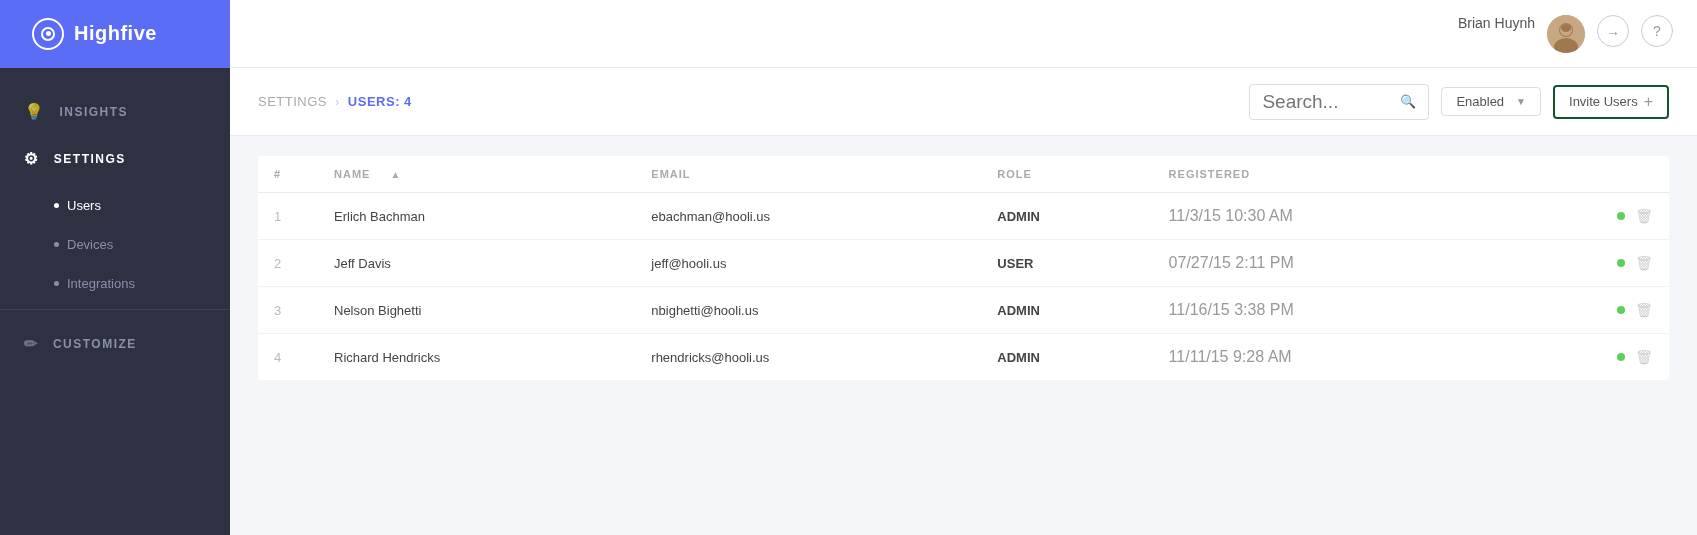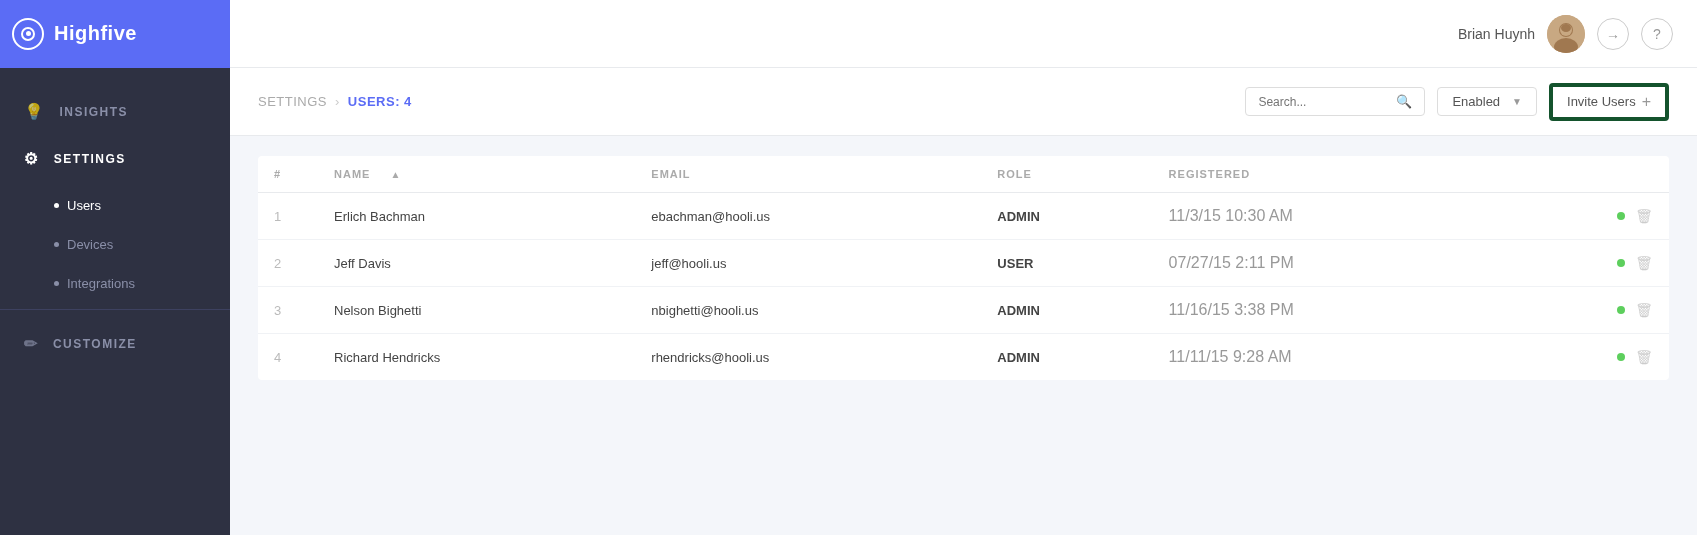--- a/index.html
+++ b/index.html
@@ -7,33 +7,33 @@
 
     
     .topbar {
       display: flex; align-items: center; justify-content: space-between;
       background: #fff; height: 68px; padding: 0 24px 0 0;
       border-bottom: 1px solid #e8eaed;
       position: relative; z-index: 10;
     }
     .topbar-left {
       background: #5b6cf5; height: 68px; width: 230px;
-      display: flex; align-items: center; padding-left: 12px; gap: 10px; flex-shrink: 0;
+      display: flex; align-items: center; padding-left: 32px; gap: 10px; flex-shrink: 0;
     }
     .logo-icon {
       width: 32px; height: 32px; border-radius: 50%; border: 2px solid #fff;
       display: flex; align-items: center; justify-content: center;
     }
     .logo-inner {
       width: 14px; height: 14px; border-radius: 50%; border: 2px solid #fff;
       display: flex; align-items: center; justify-content: center;
     }
     .logo-dot { width: 5px; height: 5px; background: #fff; border-radius: 50%; }
     .logo-text { color: #fff; font-size: 20px; font-weight: 600; letter-spacing: 0.5px; }
-    .topbar-right { display: flex; align-items: center; gap: 12px; }
+    .topbar-right { display: flex; gap: 12px; }
     .user-name { font-size: 14px; color: #555; }
     .avatar {
       width: 38px; height: 38px; border-radius: 50%; overflow: hidden;
       background: #c8a882; display: flex; align-items: center; justify-content: center;
       font-size: 16px;
     }
     .topbar-icon-btn {
       width: 32px; height: 32px; border-radius: 50%; border: 1.5px solid #ccc;
       display: flex; align-items: center; justify-content: center;
       cursor: pointer; color: #999; font-size: 14px; background: #fff;
@@ -76,32 +76,32 @@
     }
     .breadcrumb { display: flex; align-items: center; gap: 8px; font-size: 13px; color: #aaa; font-weight: 500; letter-spacing: 0.5px; text-transform: uppercase; }
     .breadcrumb-sep { color: #ccc; }
     .breadcrumb-current { color: #5b6cf5; font-weight: 700; }
     .header-actions { display: flex; align-items: center; gap: 12px; }
     .search-box {
       display: flex; align-items: center; border: 1px solid #ddd;
       border-radius: 4px; padding: 6px 12px; gap: 8px; background: #fff; width: 180px;
     }
     .search-box input {
-      border: none; outline: none; font-size: 12px; color: #000000; background: transparent; width: 100%;
+      border: none; outline: none; font-size: 19px; color: #000000; background: transparent; width: 100%;
     }
     .search-icon { color: #bbb; font-size: 13px; }
     .enabled-btn {
       display: flex; align-items: center; gap: 12px;
       border: 1px solid #ddd; border-radius: 4px; padding: 6px 14px;
       font-size: 13px; color: #555; cursor: pointer; background: #fff;
     }
     .enabled-btn .chevron { font-size: 10px; color: #999; }
     .invite-btn {
       display: flex; align-items: center; gap: 6px;
-      border: 4px solid #14532d; border-radius: 4px; padding: 6px 14px;
+      border: 2px solid #14532d; border-radius: 4px; padding: 6px 14px;
       font-size: 13px; color: #555; cursor: pointer; background: #fff;
     }
     .invite-btn .plus { font-size: 16px; color: #999; }
 
     
     .table-wrap { padding: 20px 28px; }
     table { width: 100%; background: #fff; border-radius: 4px; border-collapse: collapse; font-size: 13px; }
     thead tr { border-bottom: 1px solid #e8eaed; }
     thead th {
       padding: 12px 16px; text-align: left; font-size: 11px;

